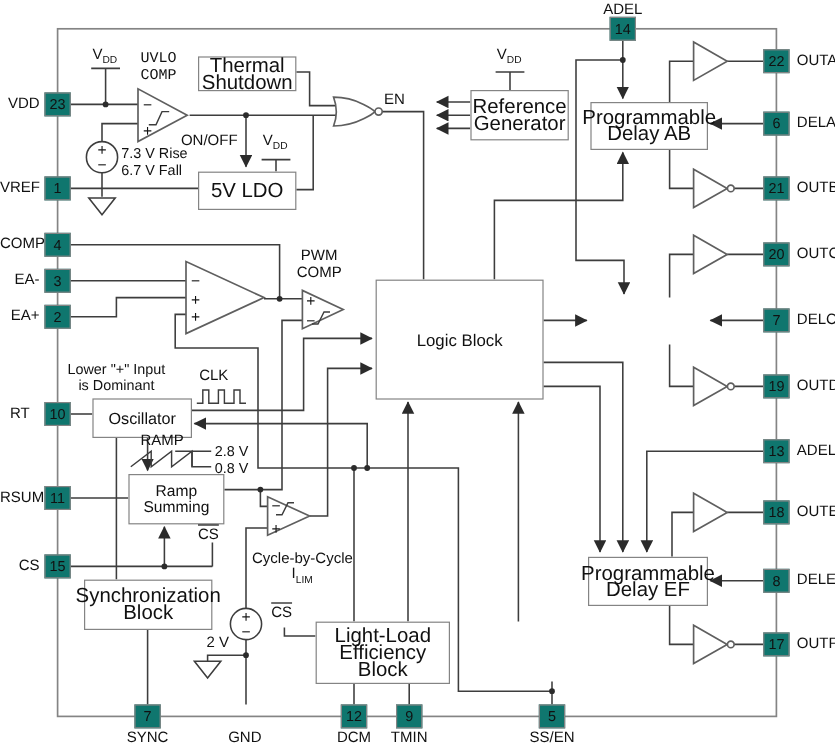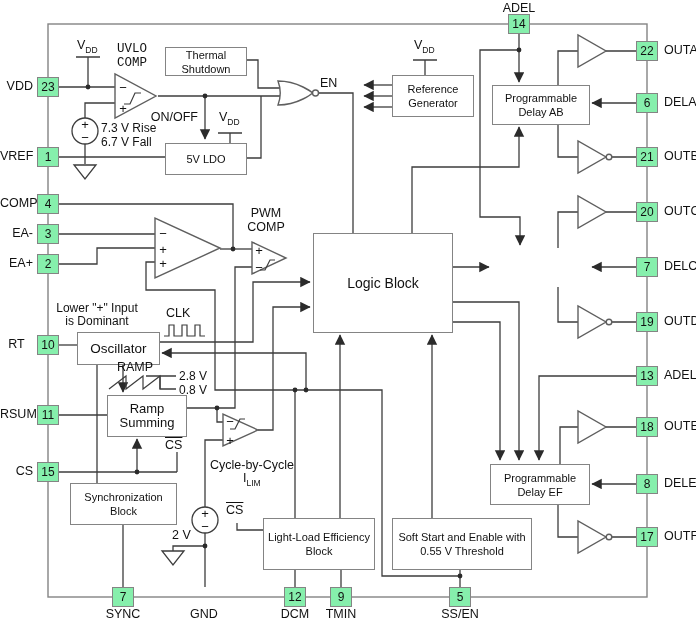--- a/index.html
+++ b/index.html
@@ -1,26 +1,26 @@
 <!DOCTYPE html>
 <html><head>
 <meta charset="utf-8">
 <style>
   html,body{margin:0;padding:0;background:#fff;}
   #canvas{position:relative;width:696px;height:621px;background:#fff;overflow:hidden;
           font-family:"Liberation Sans",sans-serif;color:#111;}
   #wires{position:absolute;left:0;top:0;z-index:1;}
   .blk{position:absolute;z-index:3;border:1.4px solid #848484;background:#fff;
        display:flex;align-items:center;justify-content:center;text-align:center;
-       font-size:11px;line-height:14px;color:#111;}
+       font-size:17px;line-height:14px;color:#111;}
   .lbl{position:absolute;z-index:4;font-size:12.5px;line-height:14px;color:#111;white-space:pre-line;}
   .nowrap{white-space:nowrap;}
   .ctr{text-align:center;}
   .rt{text-align:right;}
-  .pin-box{position:absolute;z-index:5;width:22px;height:20px;border:1.4px solid #848484;background:#86efac;
+  .pin-box{position:absolute;z-index:5;width:22px;height:20px;border:1.4px solid #848484;background:#0f766e;
        display:flex;align-items:center;justify-content:center;font-size:12px;color:#111;box-sizing:border-box;}
   .pin-lab{position:absolute;z-index:4;font-size:12.5px;color:#111;white-space:nowrap;}
   .overline{text-decoration:overline;}
   sub{font-size:8.5px;}
   .small{font-size:12px;}
 </style>
 </head>
 <body>
 
 <div id="canvas">
@@ -191,23 +191,20 @@
       <span>Oscillator</span>
     </div>
   <div class="blk" style="left:107px;top:395px;width:78px;height:40px;font-size:13px;">
       <span>Ramp Summing</span>
     </div>
   <div class="blk" style="left:70px;top:483px;width:105px;height:40px;">
       <span>Synchronization Block</span>
     </div>
   <div class="blk" style="left:263px;top:518px;width:110px;height:50px;">
       <span>Light-Load Efficiency Block</span>
-    </div>
-  <div class="blk" style="left:392px;top:518px;width:138px;height:50px;">
-      <span>Soft Start and Enable with 0.55 V Threshold</span>
     </div>
 
   <div class="lbl ctr" style="left:104px;top:42px;width:56px;font-family:Liberation Mono, monospace;">UVLO
 COMP</div>
   <div class="lbl ctr" style="left:240px;top:206px;width:52px;">PWM
 COMP</div>
   <div class="lbl nowrap" style="left:320px;top:76px;">EN</div>
   <div class="lbl rt nowrap" style="left:112px;top:110px;width:86px;">ON/OFF</div>
   <div class="lbl nowrap" style="left:166px;top:306px;">CLK</div>
   <div class="lbl nowrap" style="left:117px;top:360px;">RAMP</div>

